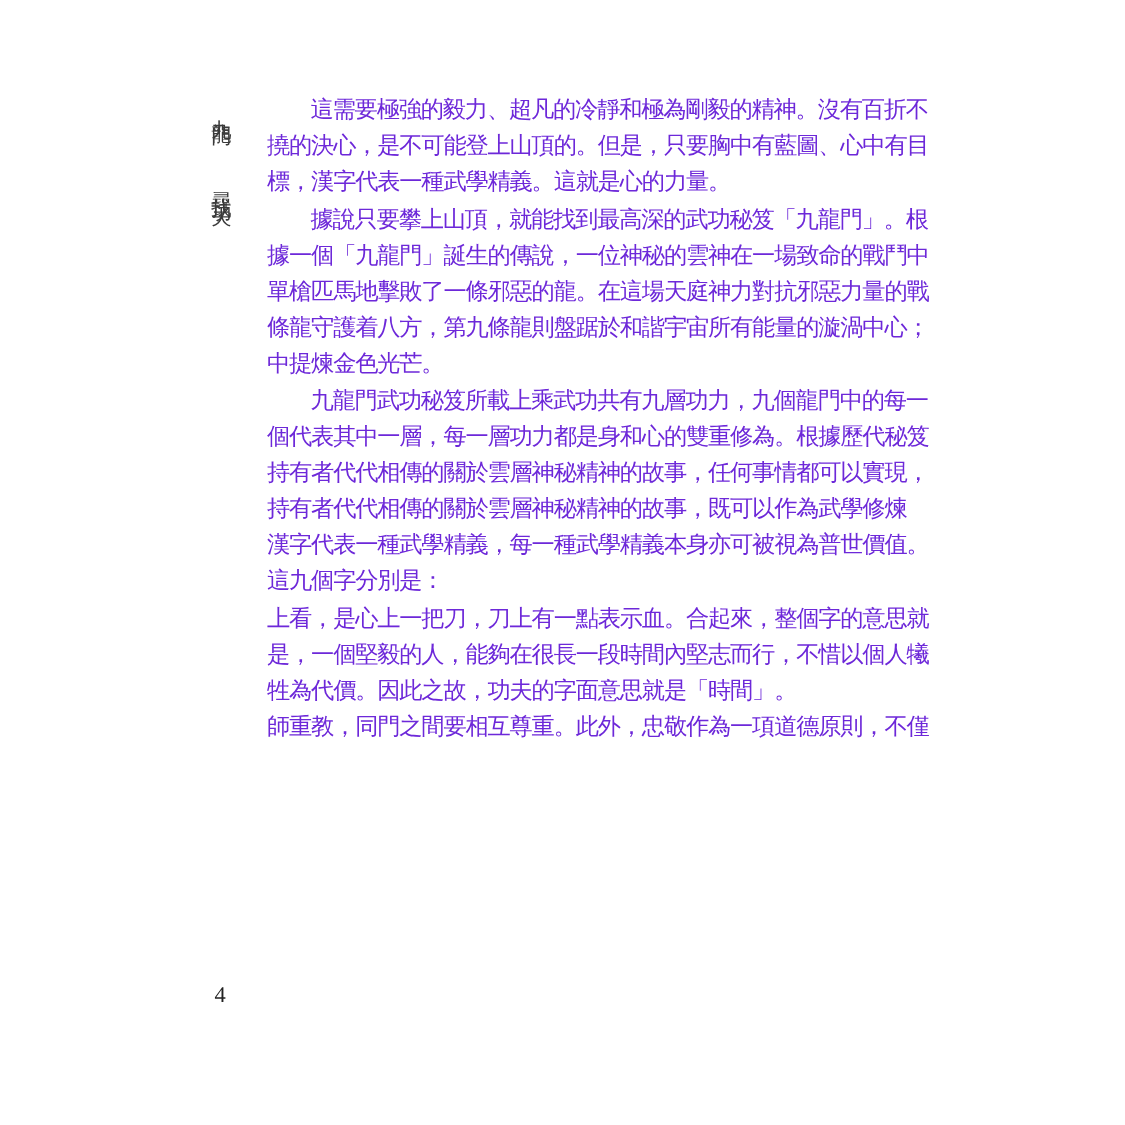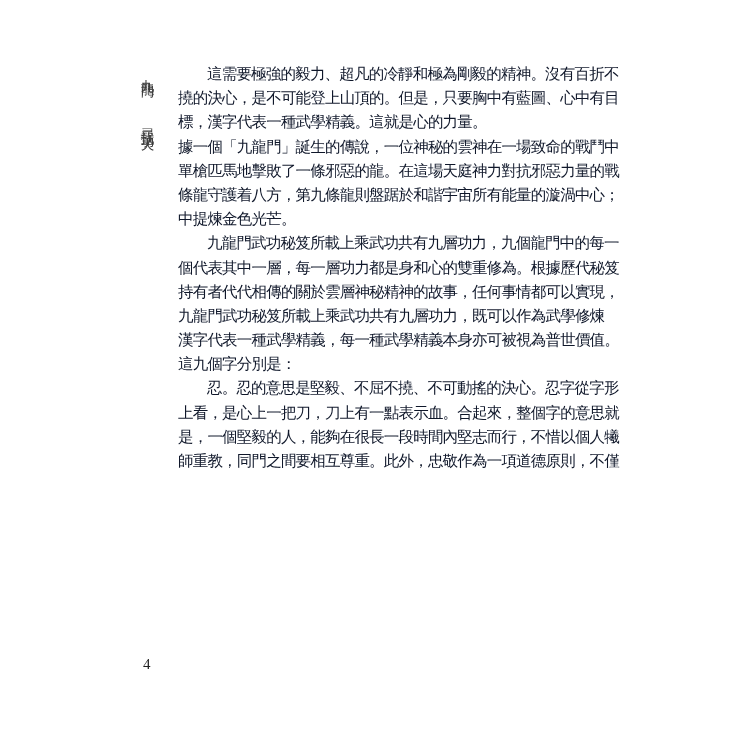--- a/index.html
+++ b/index.html
@@ -43,21 +43,21 @@
   .para {
     margin: 0;
     padding: 0;
   }
   .line {
     height: 24.2px;
     line-height: 24.2px;
     font-size: 15.5px;
     letter-spacing: -0.8px;
     white-space: nowrap;
-    color: #0f172a;
+    color: #6d28d9;
   }
   .line.indent {
     padding-left: 29px;
   }
   .page-num {
     position: absolute;
     left: 143px;
     top: 656px;
     font-size: 15px;
     color: #222222;
@@ -76,39 +76,40 @@
 
   <div class="body-text">
 
     <div class="para">
       <div class="line indent">這需要極強的毅力、超凡的冷靜和極為剛毅的精神。沒有百折不</div>
       <div class="line">撓的決心，是不可能登上山頂的。但是，只要胸中有藍圖、心中有目</div>
       <div class="line">標，漢字代表一種武學精義。這就是心的力量。</div>
     </div>
 
     <div class="para">
+      <div class="line indent">據說只要攀上山頂，就能找到最高深的武功秘笈「九龍門」。根</div>
       <div class="line">據一個「九龍門」誕生的傳說，一位神秘的雲神在一場致命的戰鬥中</div>
       <div class="line">單槍匹馬地擊敗了一條邪惡的龍。在這場天庭神力對抗邪惡力量的戰</div>
       <div class="line">條龍守護着八方，第九條龍則盤踞於和諧宇宙所有能量的漩渦中心；</div>
       <div class="line">中提煉金色光芒。</div>
     </div>
 
     <div class="para">
       <div class="line indent">九龍門武功秘笈所載上乘武功共有九層功力，九個龍門中的每一</div>
       <div class="line">個代表其中一層，每一層功力都是身和心的雙重修為。根據歷代秘笈</div>
       <div class="line">持有者代代相傳的關於雲層神秘精神的故事，任何事情都可以實現，</div>
-      <div class="line">九龍門武功秘笈所載上乘武功共有九層功力，既可以作為武學修煉</div>
+      <div class="line">持有者代代相傳的關於雲層神秘精神的故事，既可以作為武學修煉</div>
       <div class="line">漢字代表一種武學精義，每一種武學精義本身亦可被視為普世價值。</div>
       <div class="line">這九個字分別是：</div>
     </div>
 
     <div class="para">
-      <div class="line indent">忍。忍的意思是堅毅、不屈不撓、不可動搖的決心。忍字從字形</div>
       <div class="line">上看，是心上一把刀，刀上有一點表示血。合起來，整個字的意思就</div>
       <div class="line">是，一個堅毅的人，能夠在很長一段時間內堅志而行，不惜以個人犧</div>
+      <div class="line">牲為代價。因此之故，功夫的字面意思就是「時間」。</div>
     </div>
 
     <div class="para">
       <div class="line">師重教，同門之間要相互尊重。此外，忠敬作為一項道德原則，不僅</div>
     </div>
 
   </div>
 
   <div class="page-num">4</div>
 

